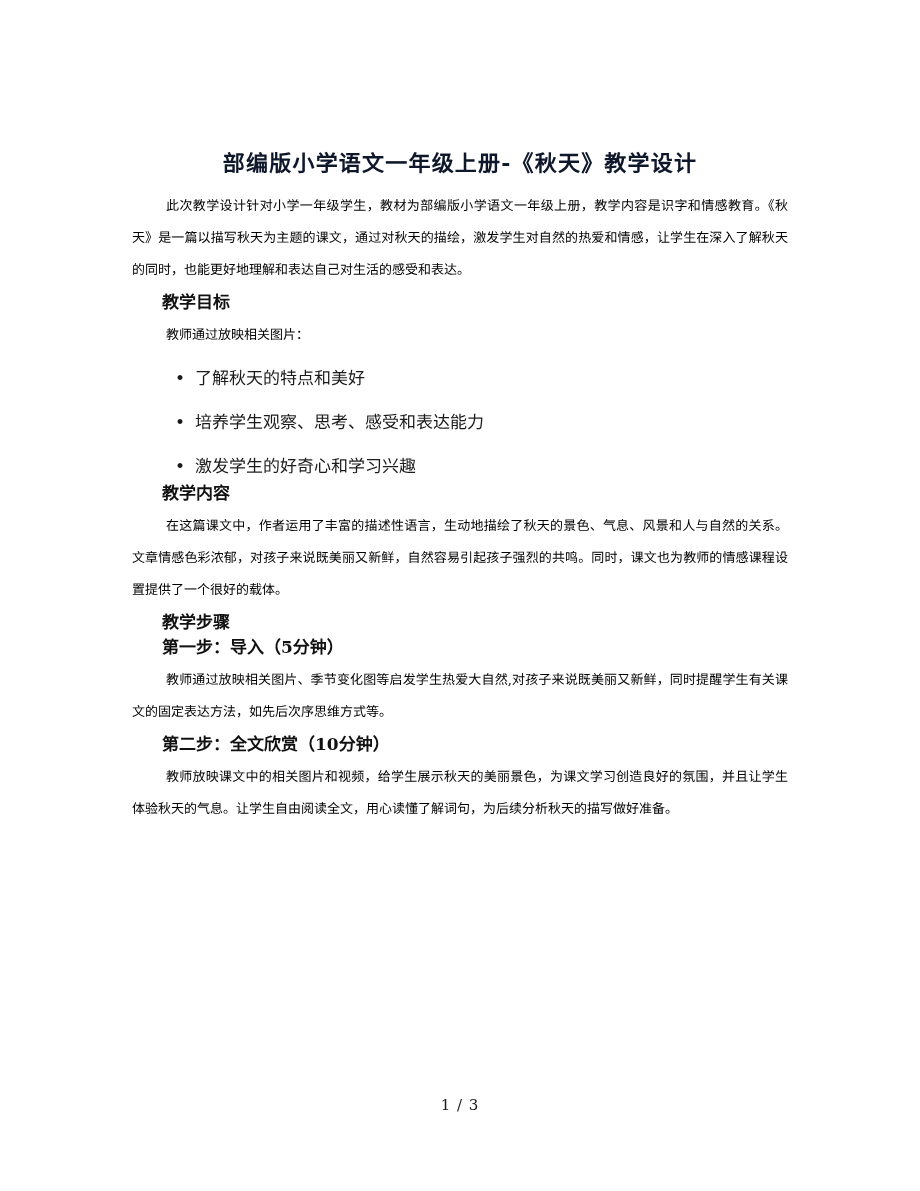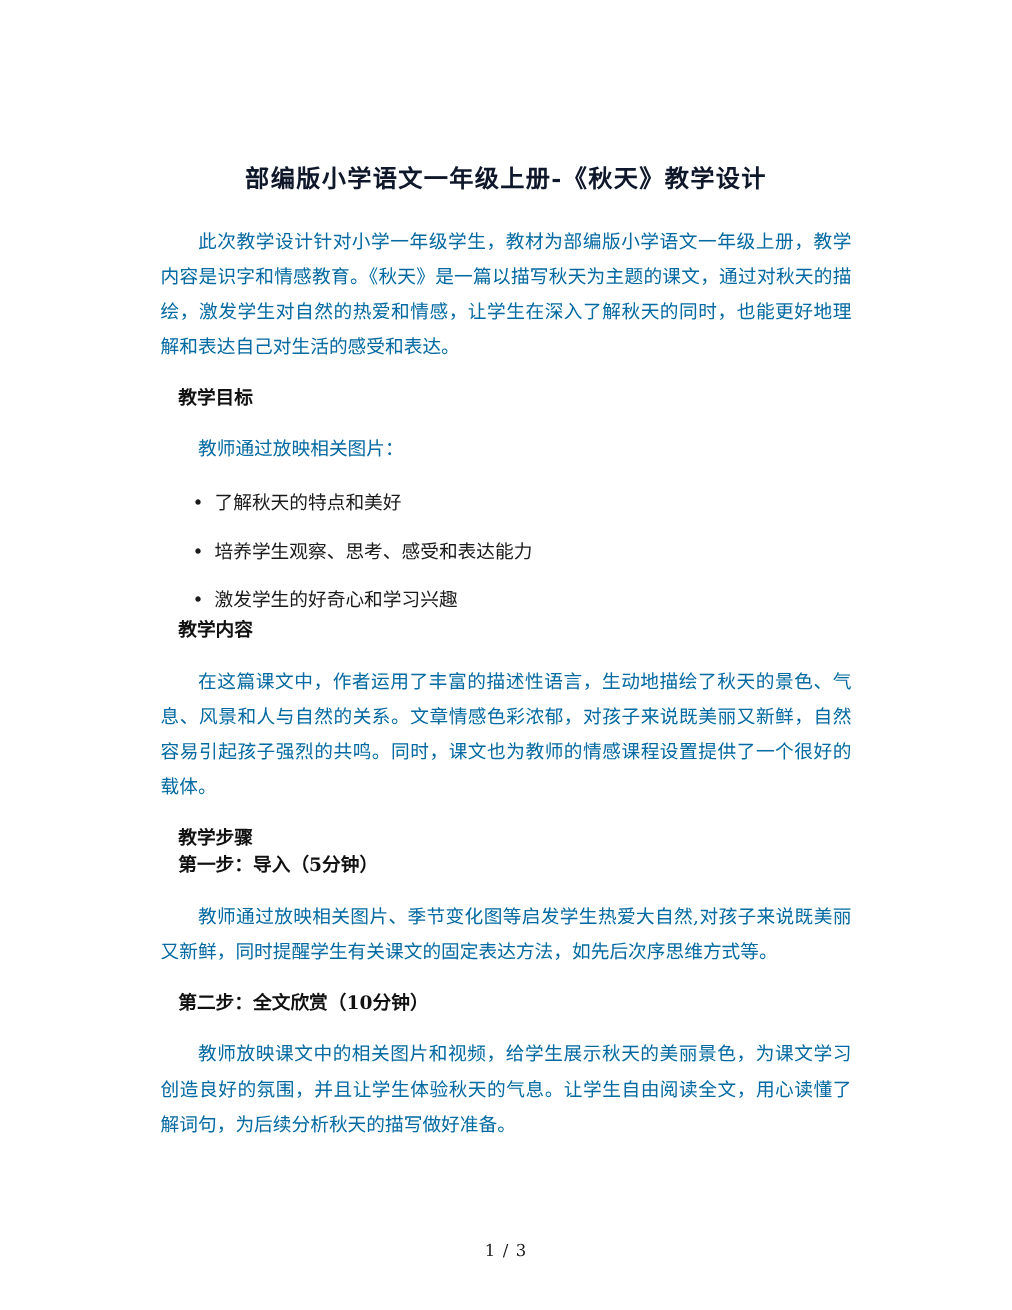--- a/index.html
+++ b/index.html
@@ -69,28 +69,28 @@
 
   .block-gap-h {
     margin-top: 16px;
   }
 
   .block-gap-h-tight {
     margin-top: 14px;
   }
 
   p.body-text {
-    font-size: 17px;
+    font-size: 13px;
     line-height: 32px;
-    margin: 18px;
+    margin: 4px;
     padding: 0;
     text-align: justify;
     text-justify: inter-ideograph;
     text-indent: 34px;
-    color: #0369a1;
+    color: #000000;
   }
 
   p.body-text.no-indent {
     text-indent: 0;
   }
 
   .block-gap-p {
     margin-top: 14px;
   }
 
@@ -125,21 +125,20 @@
   .page-footer {
     position: absolute;
     left: 0;
     top: 1096px;
     width: 920px;
     text-align: center;
     font-size: 15px;
     letter-spacing: 1px;
     color: #1a1a1a;
     font-family: "DejaVu Serif", "Liberation Serif", serif;
-    margin-top: 32px;
   }
 </style>
 </head>
 <body>
 
 <div class="page">
 
   <div class="content">
 
     <h1 class="doc-title">部编版小学语文一年级上册-《秋天》教学设计</h1>

